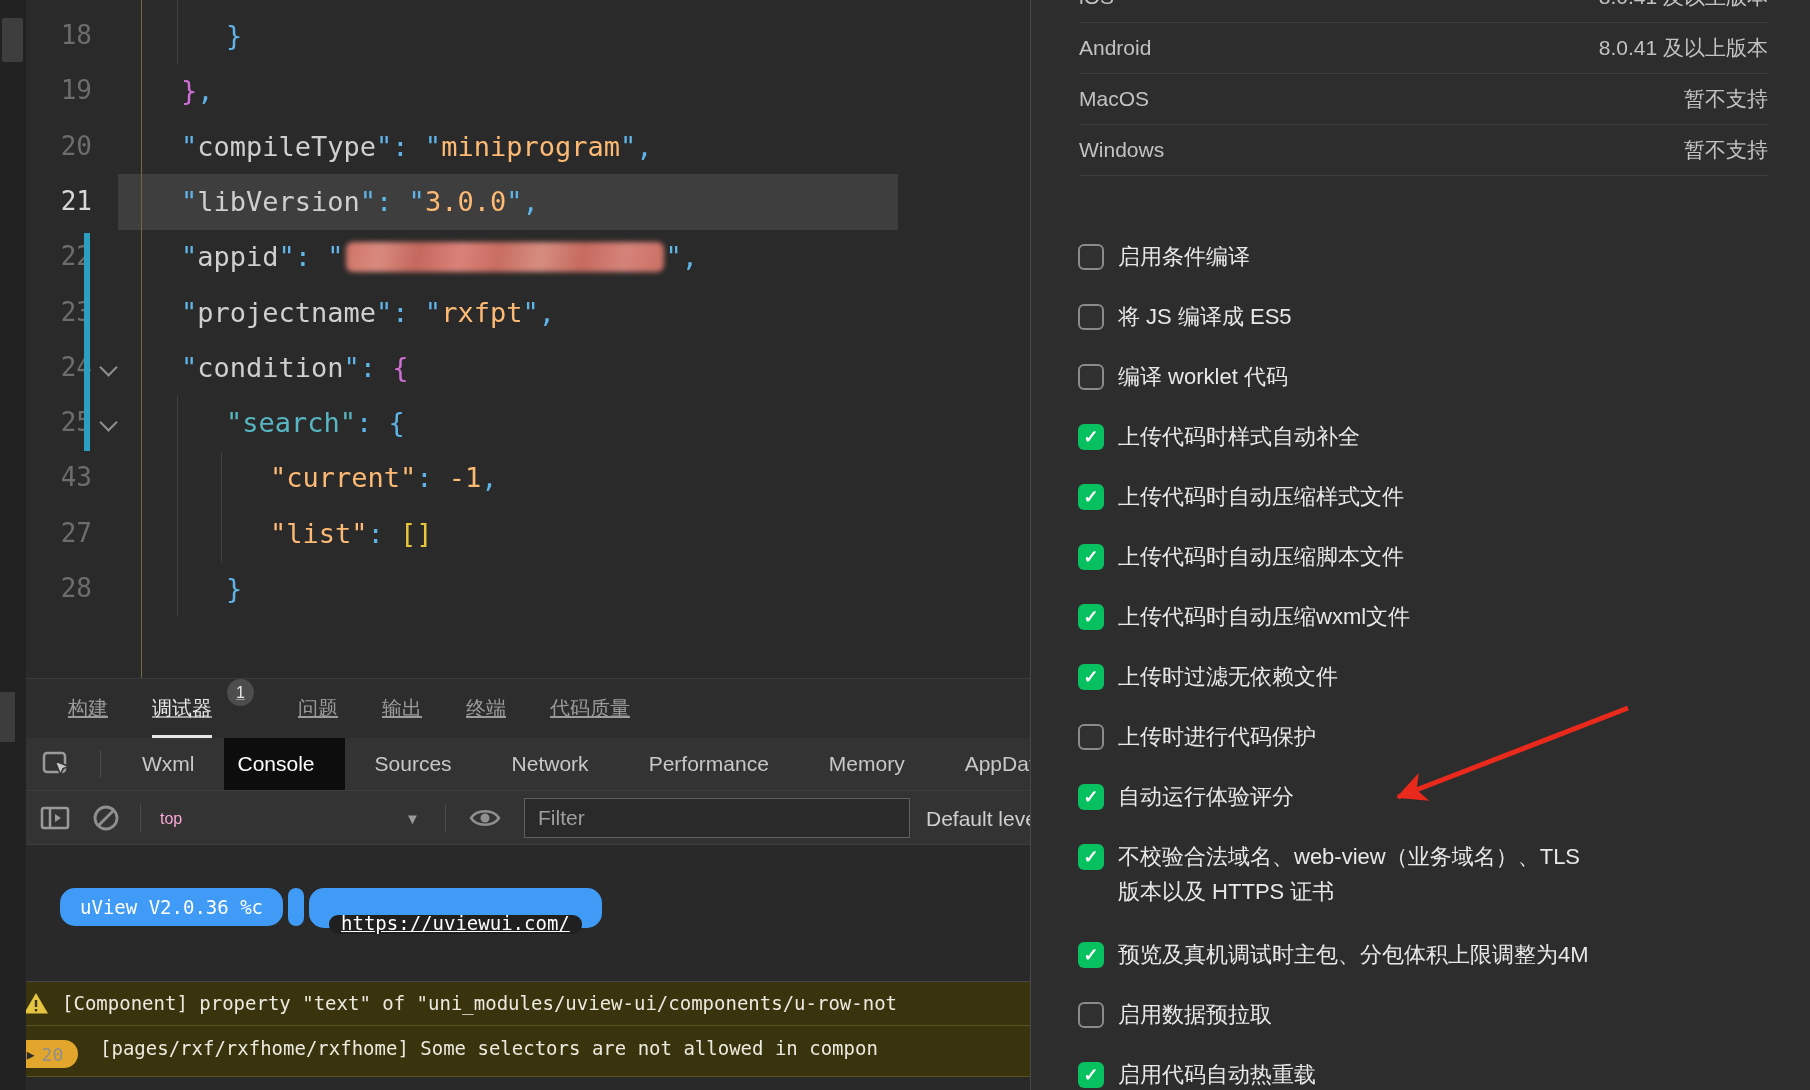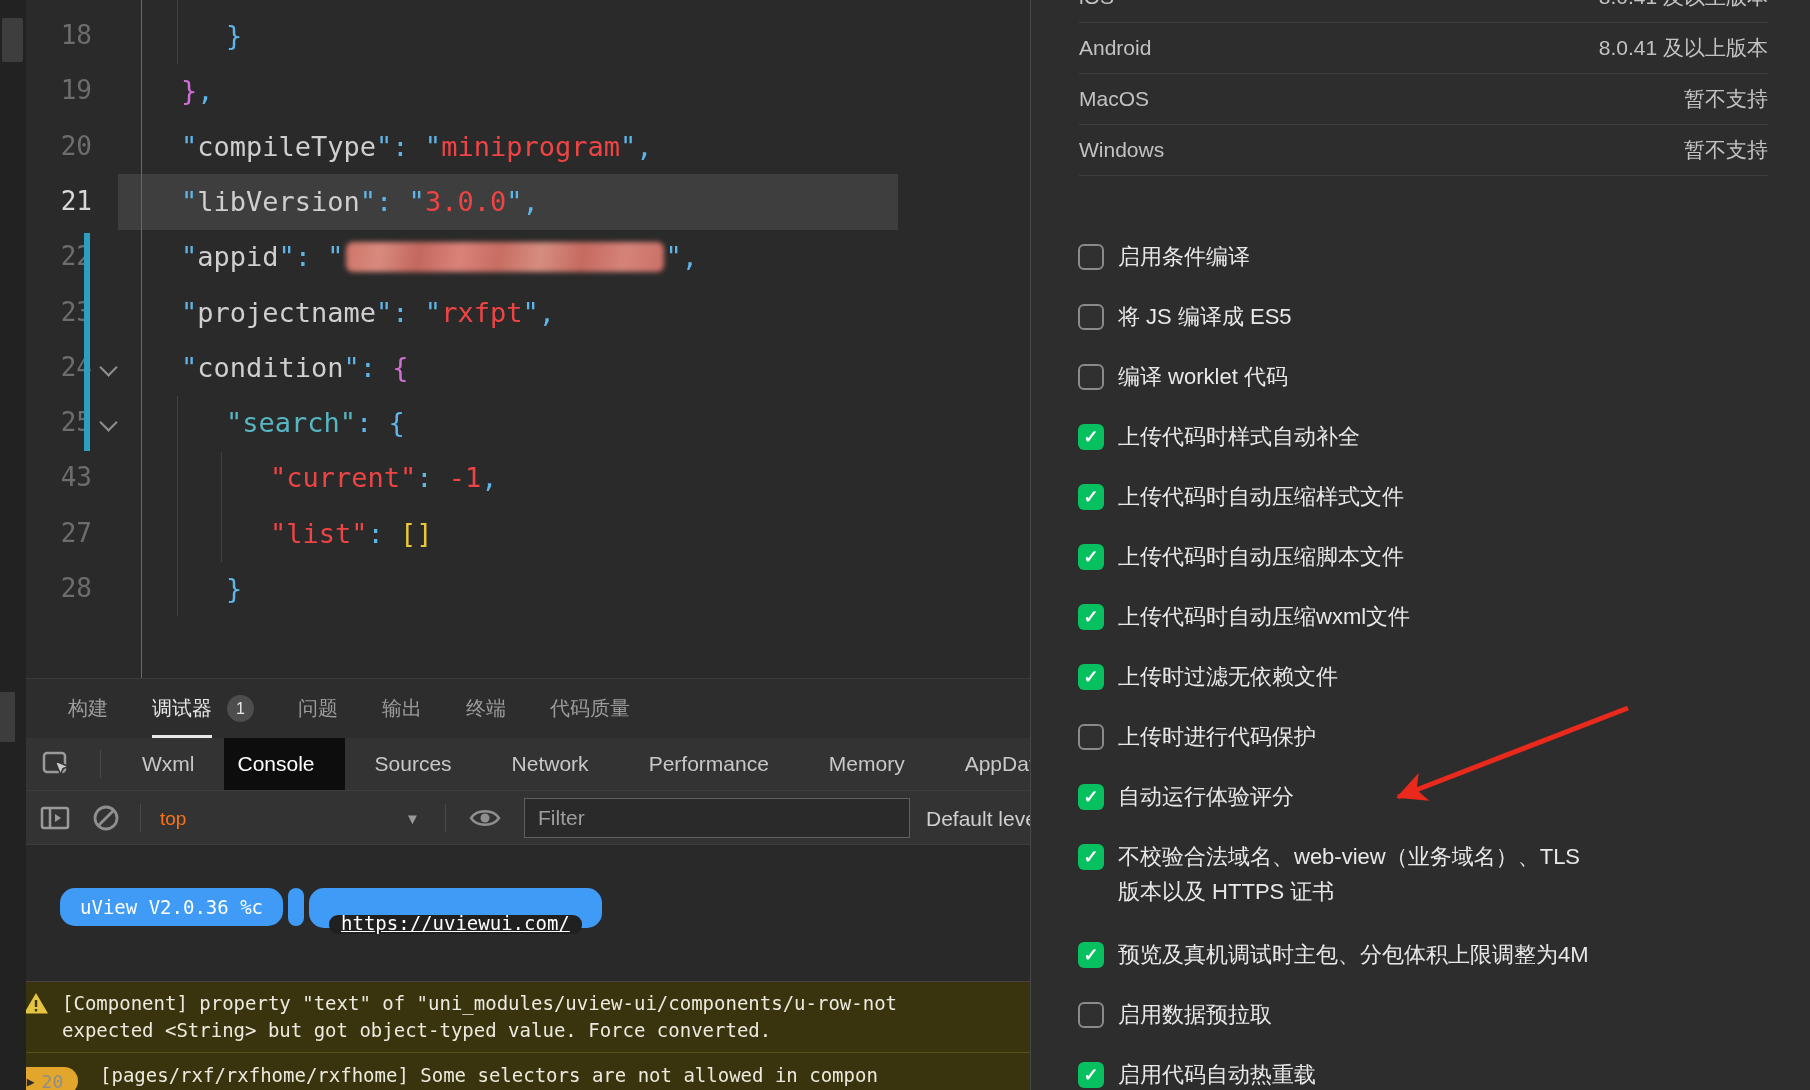--- a/index.html
+++ b/index.html
@@ -18,48 +18,48 @@
   .vguide{position:absolute;width:1px;background:#414141;}
   .vguide.yellow{background:#6f6a42;}
   .crow{position:absolute;left:4px;width:1030px;height:55px;line-height:55px;
     font-family:"DejaVu Sans Mono",monospace;font-size:27px;}
   .lnum{position:absolute;left:0;top:0;width:88px;text-align:right;color:#6d6d6d;font-size:26px;}
   .lnum.active{color:#d8d8d8;}
   .ctext{position:absolute;left:0;top:0;width:1030px;white-space:pre;}
   .fold{position:absolute;left:98px;top:21px;width:11px;height:11px;
     border-left:2px solid #8f8f8f;border-bottom:2px solid #8f8f8f;transform:rotate(-45deg);}
   .mod-bar{position:absolute;left:84px;top:233px;width:6px;height:218px;background:#2a9fc0;}
-  .tok-p{color:#5fb4e8}.tok-b{color:#5fb4e8}.tok-k{color:#cfcfcf}.tok-s{color:#ef4444}
+  .tok-p{color:#5fb4e8}.tok-b{color:#5fb4e8}.tok-k{color:#cfcfcf}.tok-s{color:#fdba74}
   .tok-m{color:#d06fd6}.tok-c{color:#56b6c2}.tok-y{color:#e9c73b}
   .tok-blob{display:inline-block;width:318px;height:30px;vertical-align:-6px;border-radius:7px;margin:0 2px;
     background:linear-gradient(100deg,#cf7468 0%,#d98a7e 11%,#c4685e 23%,#da8279 36%,#c86d62 48%,#d68d80 61%,#c66a5f 74%,#d5837a 87%,#cb7065 100%);
     filter:blur(2.5px);}
 
   
   .btabs{position:absolute;left:0;top:678px;width:1030px;height:60px;background:#2d2d2d;
     border-top:1px solid #3a3a3a;display:flex;align-items:center;gap:44px;padding-left:68px;box-sizing:border-box;}
-  .btab{display:flex;align-items:center;height:100%;color:#9b9b9b;font-size:20px;}
+  .btab{display:flex;align-items:flex-start;height:100%;color:#9b9b9b;font-size:20px;text-decoration:underline;}
   .btab-label{display:flex;align-items:center;height:100%;}
   .btab.active .btab-label{color:#e8e8e8;border-bottom:3px solid #e8e8e8;box-sizing:border-box;padding-top:3px;}
   .btab-badge{margin-left:15px;width:27px;height:27px;border-radius:50%;background:#4d4d4d;color:#e8e8e8;
     font-size:16px;display:flex;align-items:center;justify-content:center;}
 
   
   .dtabs-row{position:absolute;left:0;top:738px;width:1030px;height:52px;background:#333;display:flex;align-items:stretch;}
   .inspect-wrap{position:absolute;left:40px;top:10px;}
   .dtab-sep{position:absolute;left:100px;top:12px;width:1px;height:28px;background:#4a4a4a;}
   .dtabs{display:flex;margin-left:112px;}
   .dtab{display:flex;align-items:center;padding:0 30px;color:#c8c8c8;font-size:21px;white-space:nowrap;}
   .dtab.active{background:#0d0d0d;color:#fff;padding-left:13px;}
 
   
   .filter-row{position:absolute;left:0;top:790px;width:1030px;height:55px;background:#333;border-top:1px solid #3d3d3d;
     border-bottom:1px solid #3d3d3d;box-sizing:border-box;}
   .frow-sep{position:absolute;top:13px;width:1px;height:28px;background:#4a4a4a;}
-  .ctx-label{position:absolute;left:160px;top:0;height:55px;line-height:55px;color:#f97316;font-size:19px;}
+  .ctx-label{position:absolute;left:160px;top:0;height:55px;line-height:55px;color:#f9a8d4;font-size:16px;}
   .caret{position:absolute;left:405px;top:0;height:55px;line-height:55px;color:#9a9a9a;font-size:15px;}
   .filter-input{position:absolute;left:524px;top:7px;width:386px;height:40px;box-sizing:border-box;
     background:#2a2a2a;border:1px solid #5f5f5f;color:#cfcfcf;font-size:21px;padding:0 13px;outline:none;
     font-family:"Liberation Sans",sans-serif;}
   .filter-input::placeholder{color:#9e9e9e;}
   .level{position:absolute;left:926px;top:0;height:55px;line-height:55px;color:#cfcfcf;font-size:21px;
     white-space:nowrap;overflow:hidden;width:104px;}
 
   
   .console{position:absolute;left:0;top:845px;width:1030px;height:245px;background:#292929;overflow:hidden;
@@ -237,21 +237,21 @@
       </div>
       <div id="msgs">
           <div class="band">
             <span class="icon-col">
               <svg width="26" height="23" viewBox="0 0 26 23">
                 <path d="M13 1 L25 21.5 L1 21.5 Z" fill="#e5c441"></path>
                 <rect x="11.8" y="8" width="2.4" height="7" fill="#3a340e"></rect>
                 <rect x="11.8" y="17" width="2.4" height="2.4" fill="#3a340e"></rect>
               </svg>
             </span>
-            <div class="lines"><div>[Component] property "text" of "uni_modules/uview-ui/components/u-row-not</div><div>expected &lt;String&gt; but got object-typed value. Force converted.</div></div>
+            <div class="lines"><div>[Component] property "text" of "uni_modules/uview-ui/components/u-row-not</div></div>
           </div>
           <div class="band">
             <span class="warn-badge">
               <span class="tri">▶</span>
               <span class="cnt">20</span>
             </span>
             <div class="band2-text"><div>[pages/rxf/rxfhome/rxfhome] Some selectors are not allowed in compon</div></div>
           </div>
         </div>
     </div>

